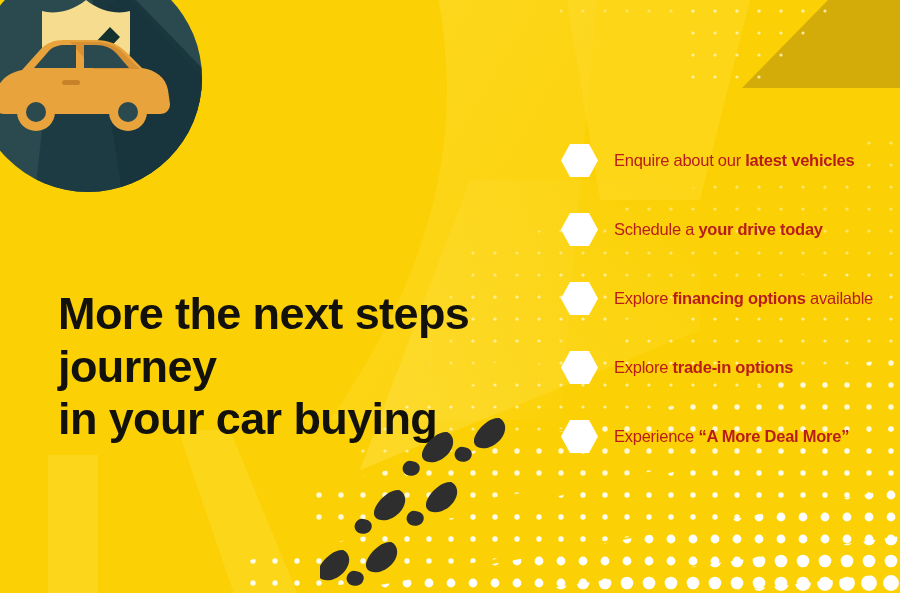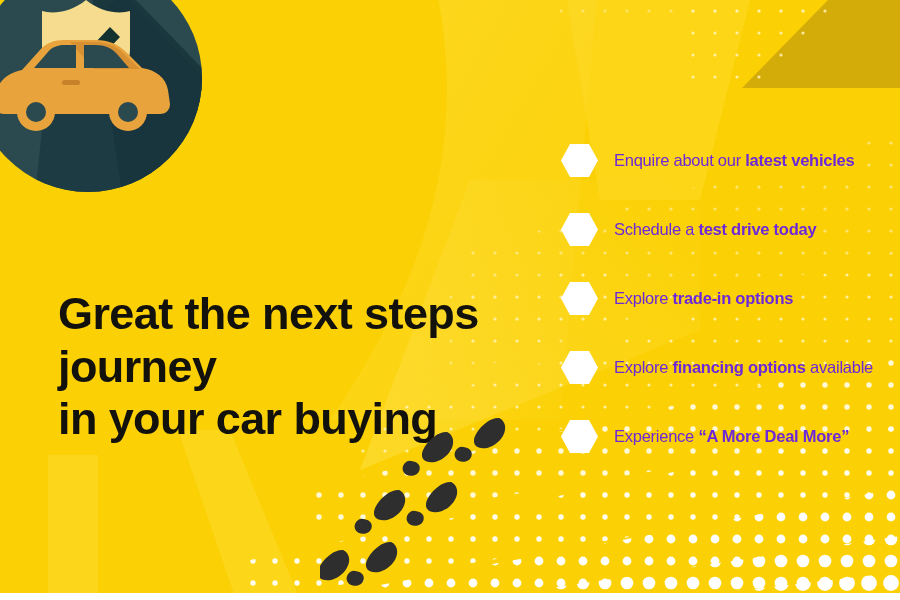--- a/index.html
+++ b/index.html
@@ -42,21 +42,21 @@
     display:flex;align-items:center;
     height:69px;
   }
   .hex{
     flex:0 0 auto;
     width:37px;height:33px;
     margin-right:16px;
   }
   .hex svg{display:block;width:37px;height:33px;}
   .bullet-text{
-    color:#6d28d9;
+    color:#b91c1c;
     font-size:16.5px;
     line-height:1.15;
     white-space:nowrap;
     letter-spacing:-0.25px;
   }
   .bullet-text b{font-weight:bold;}
   .bullet-text .lt{font-weight:normal;}
 
   
   #footprints{position:absolute;left:320px;top:405px;width:260px;height:195px;}
@@ -170,21 +170,21 @@
           <circle cx="62" cy="148" r="19" fill="#E8A33D"></circle>
           <circle cx="62" cy="148" r="10" fill="#2A4A50"></circle>
           <circle cx="154" cy="148" r="19" fill="#E8A33D"></circle>
           <circle cx="154" cy="148" r="10" fill="#2A4A50"></circle>
         </g>
       </g>
     </svg>
   </div>
 
   <h1 id="headline">
-    <span class="hl-line">Great the next steps</span>
+    <span class="hl-line">More the next steps</span>
     <span class="hl-line">journey</span>
     <span class="hl-line">in your car buying</span>
   </h1>
 
   <ul id="bullets" style="list-style:none;margin:0;padding:0;">
 
     <li class="bullet-row">
       <span class="hex">
         <svg viewBox="0 0 37 33" xmlns="http://www.w3.org/2000/svg">
             <polygon points="9,0 28,0 37,16.5 28,33 9,33 0,16.5" fill="#FFFFFF"></polygon>
@@ -192,39 +192,39 @@
       </span>
       <span class="bullet-text"><span class="lt">Enquire about our </span><b>latest vehicles</b><span class="lt"></span></span>
     </li>
 
     <li class="bullet-row">
       <span class="hex">
         <svg viewBox="0 0 37 33" xmlns="http://www.w3.org/2000/svg">
             <polygon points="9,0 28,0 37,16.5 28,33 9,33 0,16.5" fill="#FFFFFF"></polygon>
           </svg>
       </span>
-      <span class="bullet-text"><span class="lt">Schedule a </span><b>test drive today</b><span class="lt"></span></span>
+      <span class="bullet-text"><span class="lt">Schedule a </span><b>your drive today</b><span class="lt"></span></span>
+    </li>
+
+    <li class="bullet-row">
+      <span class="hex">
+        <svg viewBox="0 0 37 33" xmlns="http://www.w3.org/2000/svg">
+            <polygon points="9,0 28,0 37,16.5 28,33 9,33 0,16.5" fill="#FFFFFF"></polygon>
+          </svg>
+      </span>
+      <span class="bullet-text"><span class="lt">Explore </span><b>financing options</b><span class="lt"> available</span></span>
     </li>
 
     <li class="bullet-row">
       <span class="hex">
         <svg viewBox="0 0 37 33" xmlns="http://www.w3.org/2000/svg">
             <polygon points="9,0 28,0 37,16.5 28,33 9,33 0,16.5" fill="#FFFFFF"></polygon>
           </svg>
       </span>
       <span class="bullet-text"><span class="lt">Explore </span><b>trade-in options</b><span class="lt"></span></span>
-    </li>
-
-    <li class="bullet-row">
-      <span class="hex">
-        <svg viewBox="0 0 37 33" xmlns="http://www.w3.org/2000/svg">
-            <polygon points="9,0 28,0 37,16.5 28,33 9,33 0,16.5" fill="#FFFFFF"></polygon>
-          </svg>
-      </span>
-      <span class="bullet-text"><span class="lt">Explore </span><b>financing options</b><span class="lt"> available</span></span>
     </li>
 
     <li class="bullet-row">
       <span class="hex">
         <svg viewBox="0 0 37 33" xmlns="http://www.w3.org/2000/svg">
             <polygon points="9,0 28,0 37,16.5 28,33 9,33 0,16.5" fill="#FFFFFF"></polygon>
           </svg>
       </span>
       <span class="bullet-text"><span class="lt">Experience </span><b>“A More Deal More”</b><span class="lt"></span></span>
     </li>

